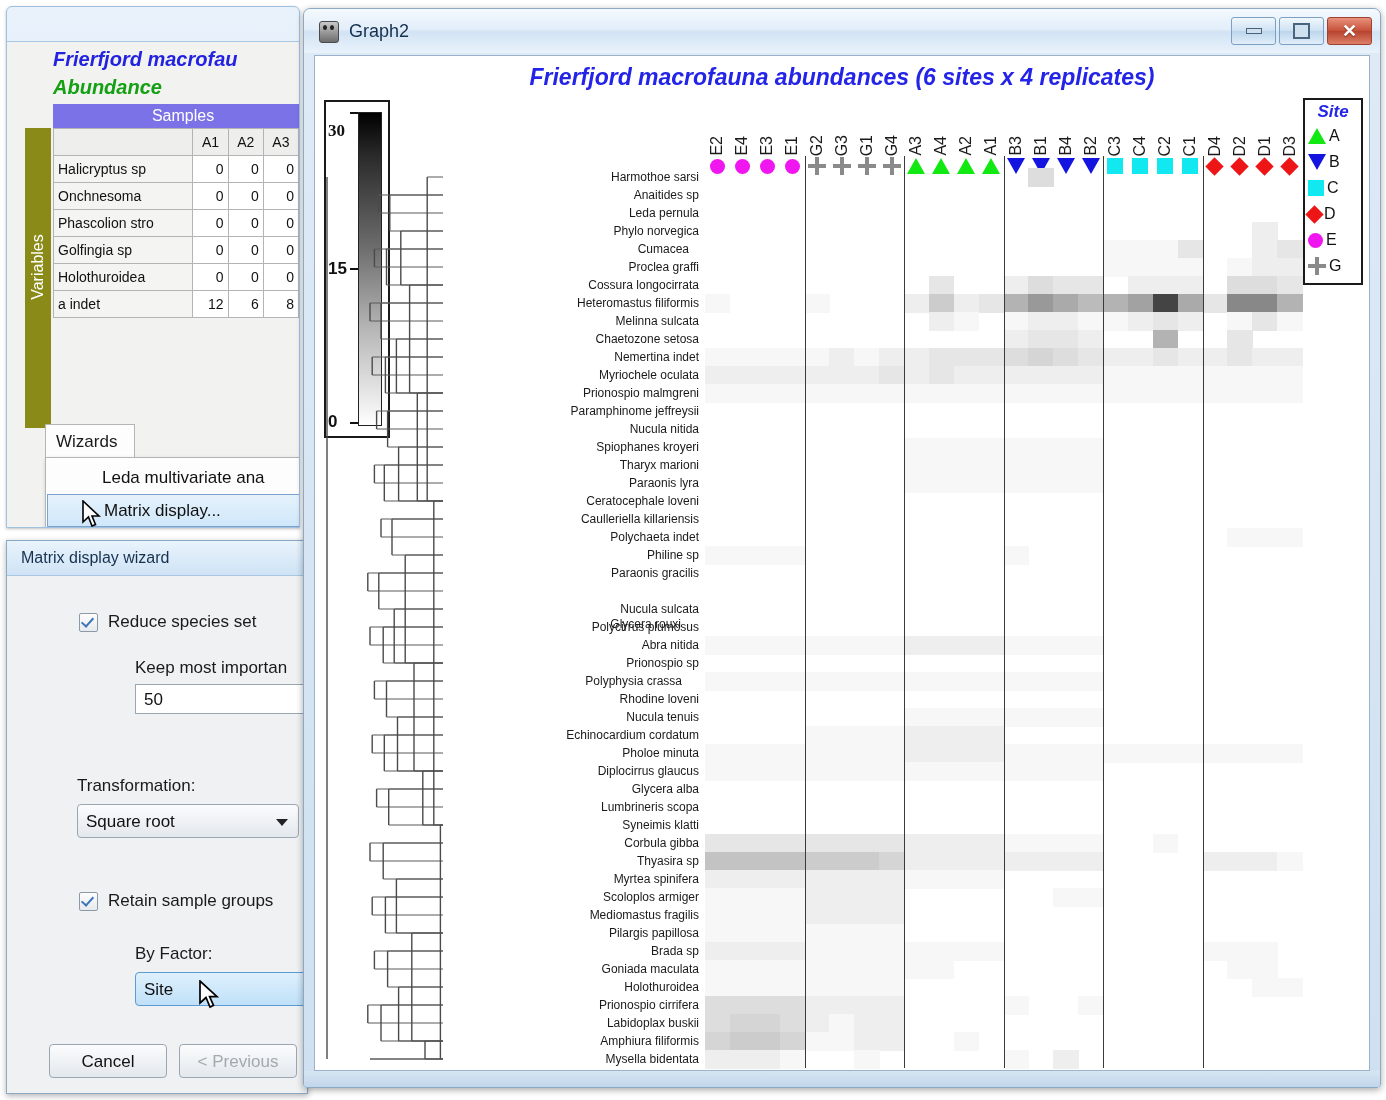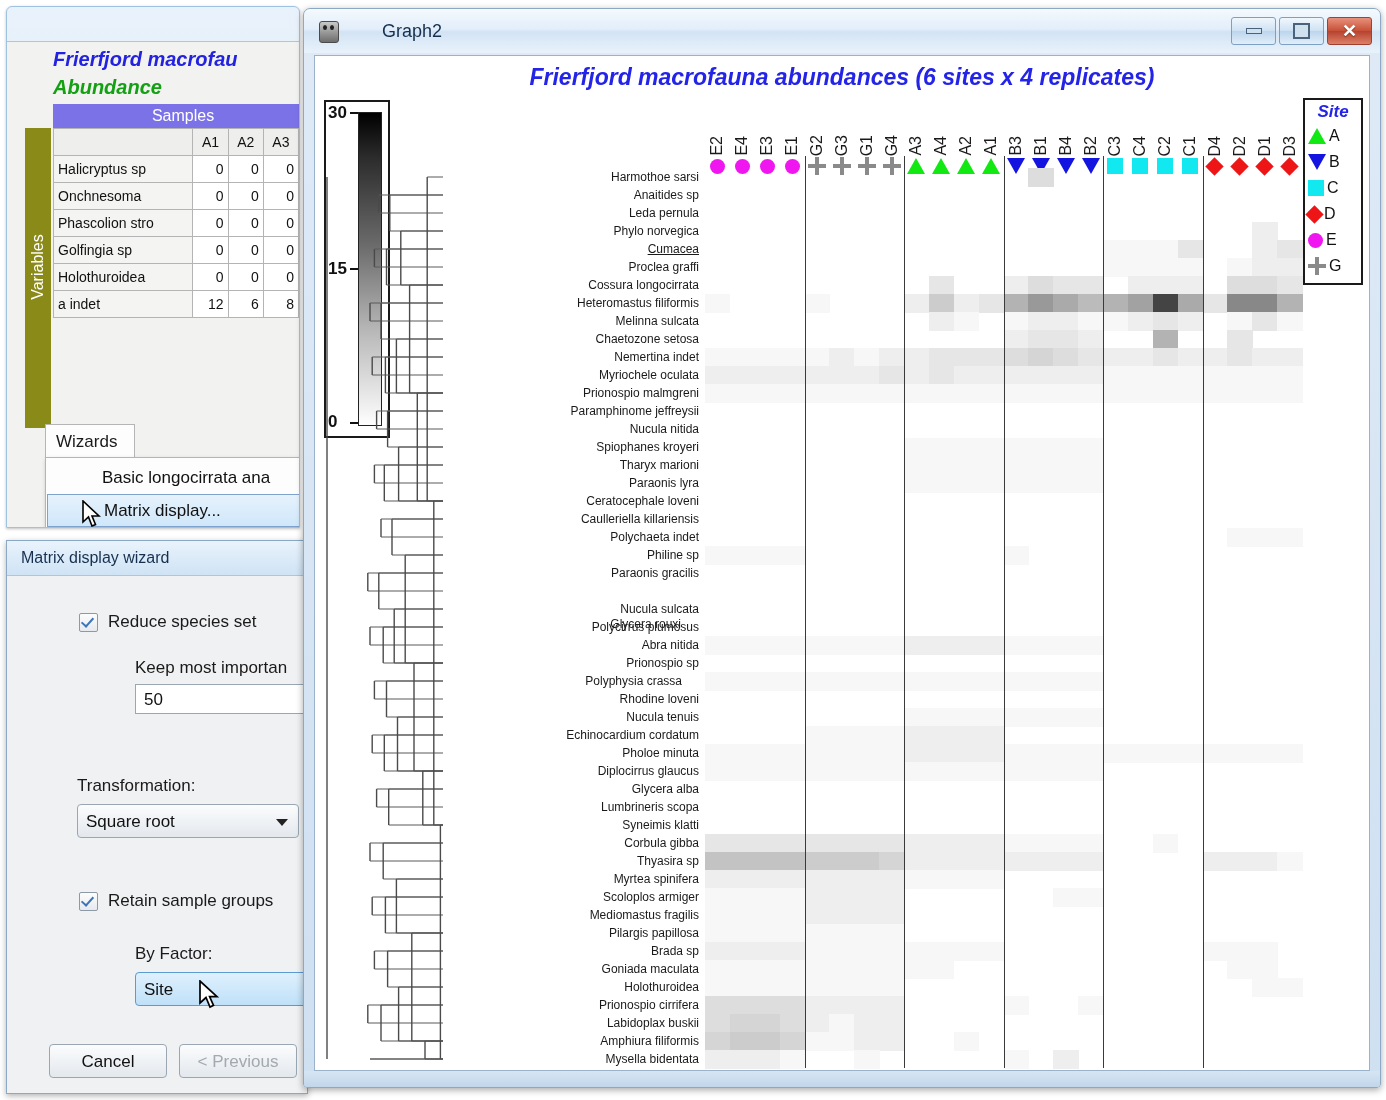--- a/index.html
+++ b/index.html
@@ -115,21 +115,20 @@
     position:absolute;left:303px;top:8px;width:1076px;height:1078px;
     background:linear-gradient(180deg,#dfeaf6,#cfe0f1);
     border:1px solid #8ba9c4;border-radius:7px 7px 4px 4px;
     box-shadow:0 2px 7px rgba(0,0,0,.35);
     overflow:hidden;
   }
   #graph-titlebar{
     height:44px;display:flex;align-items:center;padding:0 8px;
     background:linear-gradient(180deg,#f4f9fd 0%,#e2eefa 46%,#d3e3f4 52%,#e8f2fb 100%);
     border-radius:6px 6px 0 0;
-    gap:33px;
   }
   .graph-ico{width:24px;height:24px;margin:0 9px 0 4px;flex:none;position:relative;}
   .graph-ico .g-body{position:absolute;left:3px;top:2px;width:18px;height:20px;
      background:linear-gradient(180deg,#c9c9c9,#6d6d6d);border:1px solid #4a4a4a;border-radius:3px;}
   .graph-ico .g-eye{position:absolute;top:6px;width:4px;height:5px;background:#222;border-radius:50%;}
   #graph-title{font-size:18px;color:#14304e;}
   .winbtns{margin-left:auto;display:flex;gap:3px;}
   .wbtn{
     width:43px;height:26px;border:1px solid #7ba0c4;border-radius:3px;
     background:linear-gradient(180deg,#f0f7fd,#cfe2f3 48%,#bcd6ec 52%,#e2eefa);
@@ -259,21 +258,21 @@
         <td class="name">a indet</td>
         <td class="num">12</td>
         <td class="num">6</td>
         <td class="num">8</td>
       </tr>
     </tbody>
       </table>
 
     <div id="wizards-tab">Wizards</div>
     <div id="wizards-menu">
-      <div class="mi">Basic longocirrata ana</div>
+      <div class="mi">Leda multivariate ana</div>
       <div class="mi hl">Matrix display...</div>
       <div class="mi">Coherence plots...</div>
       <span class="cursor-arrow" style="left:36px;top:42px;">
         <svg width="22" height="30" viewBox="0 0 22 30">
             <path d="M1,1 L1,22 L6.5,17 L10,26 L13.5,24.5 L10,16 L17,16 Z" fill="#fff" stroke="#000" stroke-width="1.6"></path>
           </svg>
       </span>
     </div>
   </div>
 </div>
@@ -338,21 +337,21 @@
   </div>
 
   <div id="graph-canvas">
     <div id="plot-title">Frierfjord macrofauna abundances (6 sites x 4 replicates)</div>
 
     <div id="colorscale">
       <div class="bar"></div>
       <div class="tick" style="top:10px;"></div>
       <div class="tick" style="top:166px;"></div>
       <div class="tick" style="top:320px;"></div>
-      <div class="tlab" style="top:1px;">30</div>
+      <div class="tlab" style="top:19px;font-family:Liberation Serif, serif;">30</div>
       <div class="tlab" style="top:157px;">15</div>
       <div class="tlab" style="top:310px;">0</div>
     </div>
 
     <div id="legend">
       <div class="lgtitle">Site</div>
       <div class="lgrow">
         <span class="sym tri-up"></span>
         <span class="lglab">A</span>
       </div>
@@ -476,21 +475,21 @@
         </div>
         <div class="colsym" style="left: 964.562px; width: 20px; height: 20px;">
           <span class="sym dia"></span>
         </div>
       </div>
     <div id="splabels" style="left: 0px; top: 0px; width: 387px; height: 1014px;">
         <div class="splabel" style="top: 115px; right: 3px;">Harmothoe sarsi</div>
         <div class="splabel" style="top: 133px; right: 3px;">Anaitides sp</div>
         <div class="splabel" style="top: 151px; right: 3px;">Leda pernula</div>
         <div class="splabel" style="top: 169px; right: 3px;">Phylo norvegica</div>
-        <div class="splabel" style="top: 187px; right: 3px; text-decoration: underline;">Cumacea</div>
+        <div class="splabel" style="top: 187px; right: 13px;">Cumacea</div>
         <div class="splabel" style="top: 205px; right: 3px;">Proclea graffi</div>
         <div class="splabel" style="top: 223px; right: 3px;">Cossura longocirrata</div>
         <div class="splabel" style="top: 241px; right: 3px;">Heteromastus filiformis</div>
         <div class="splabel" style="top: 259px; right: 3px;">Melinna sulcata</div>
         <div class="splabel" style="top: 277px; right: 3px;">Chaetozone setosa</div>
         <div class="splabel" style="top: 295px; right: 3px;">Nemertina indet</div>
         <div class="splabel" style="top: 313px; right: 3px;">Myriochele oculata</div>
         <div class="splabel" style="top: 331px; right: 3px;">Prionospio malmgreni</div>
         <div class="splabel" style="top: 349px; right: 3px;">Paramphinome jeffreysii</div>
         <div class="splabel" style="top: 367px; right: 3px;">Nucula nitida</div>

